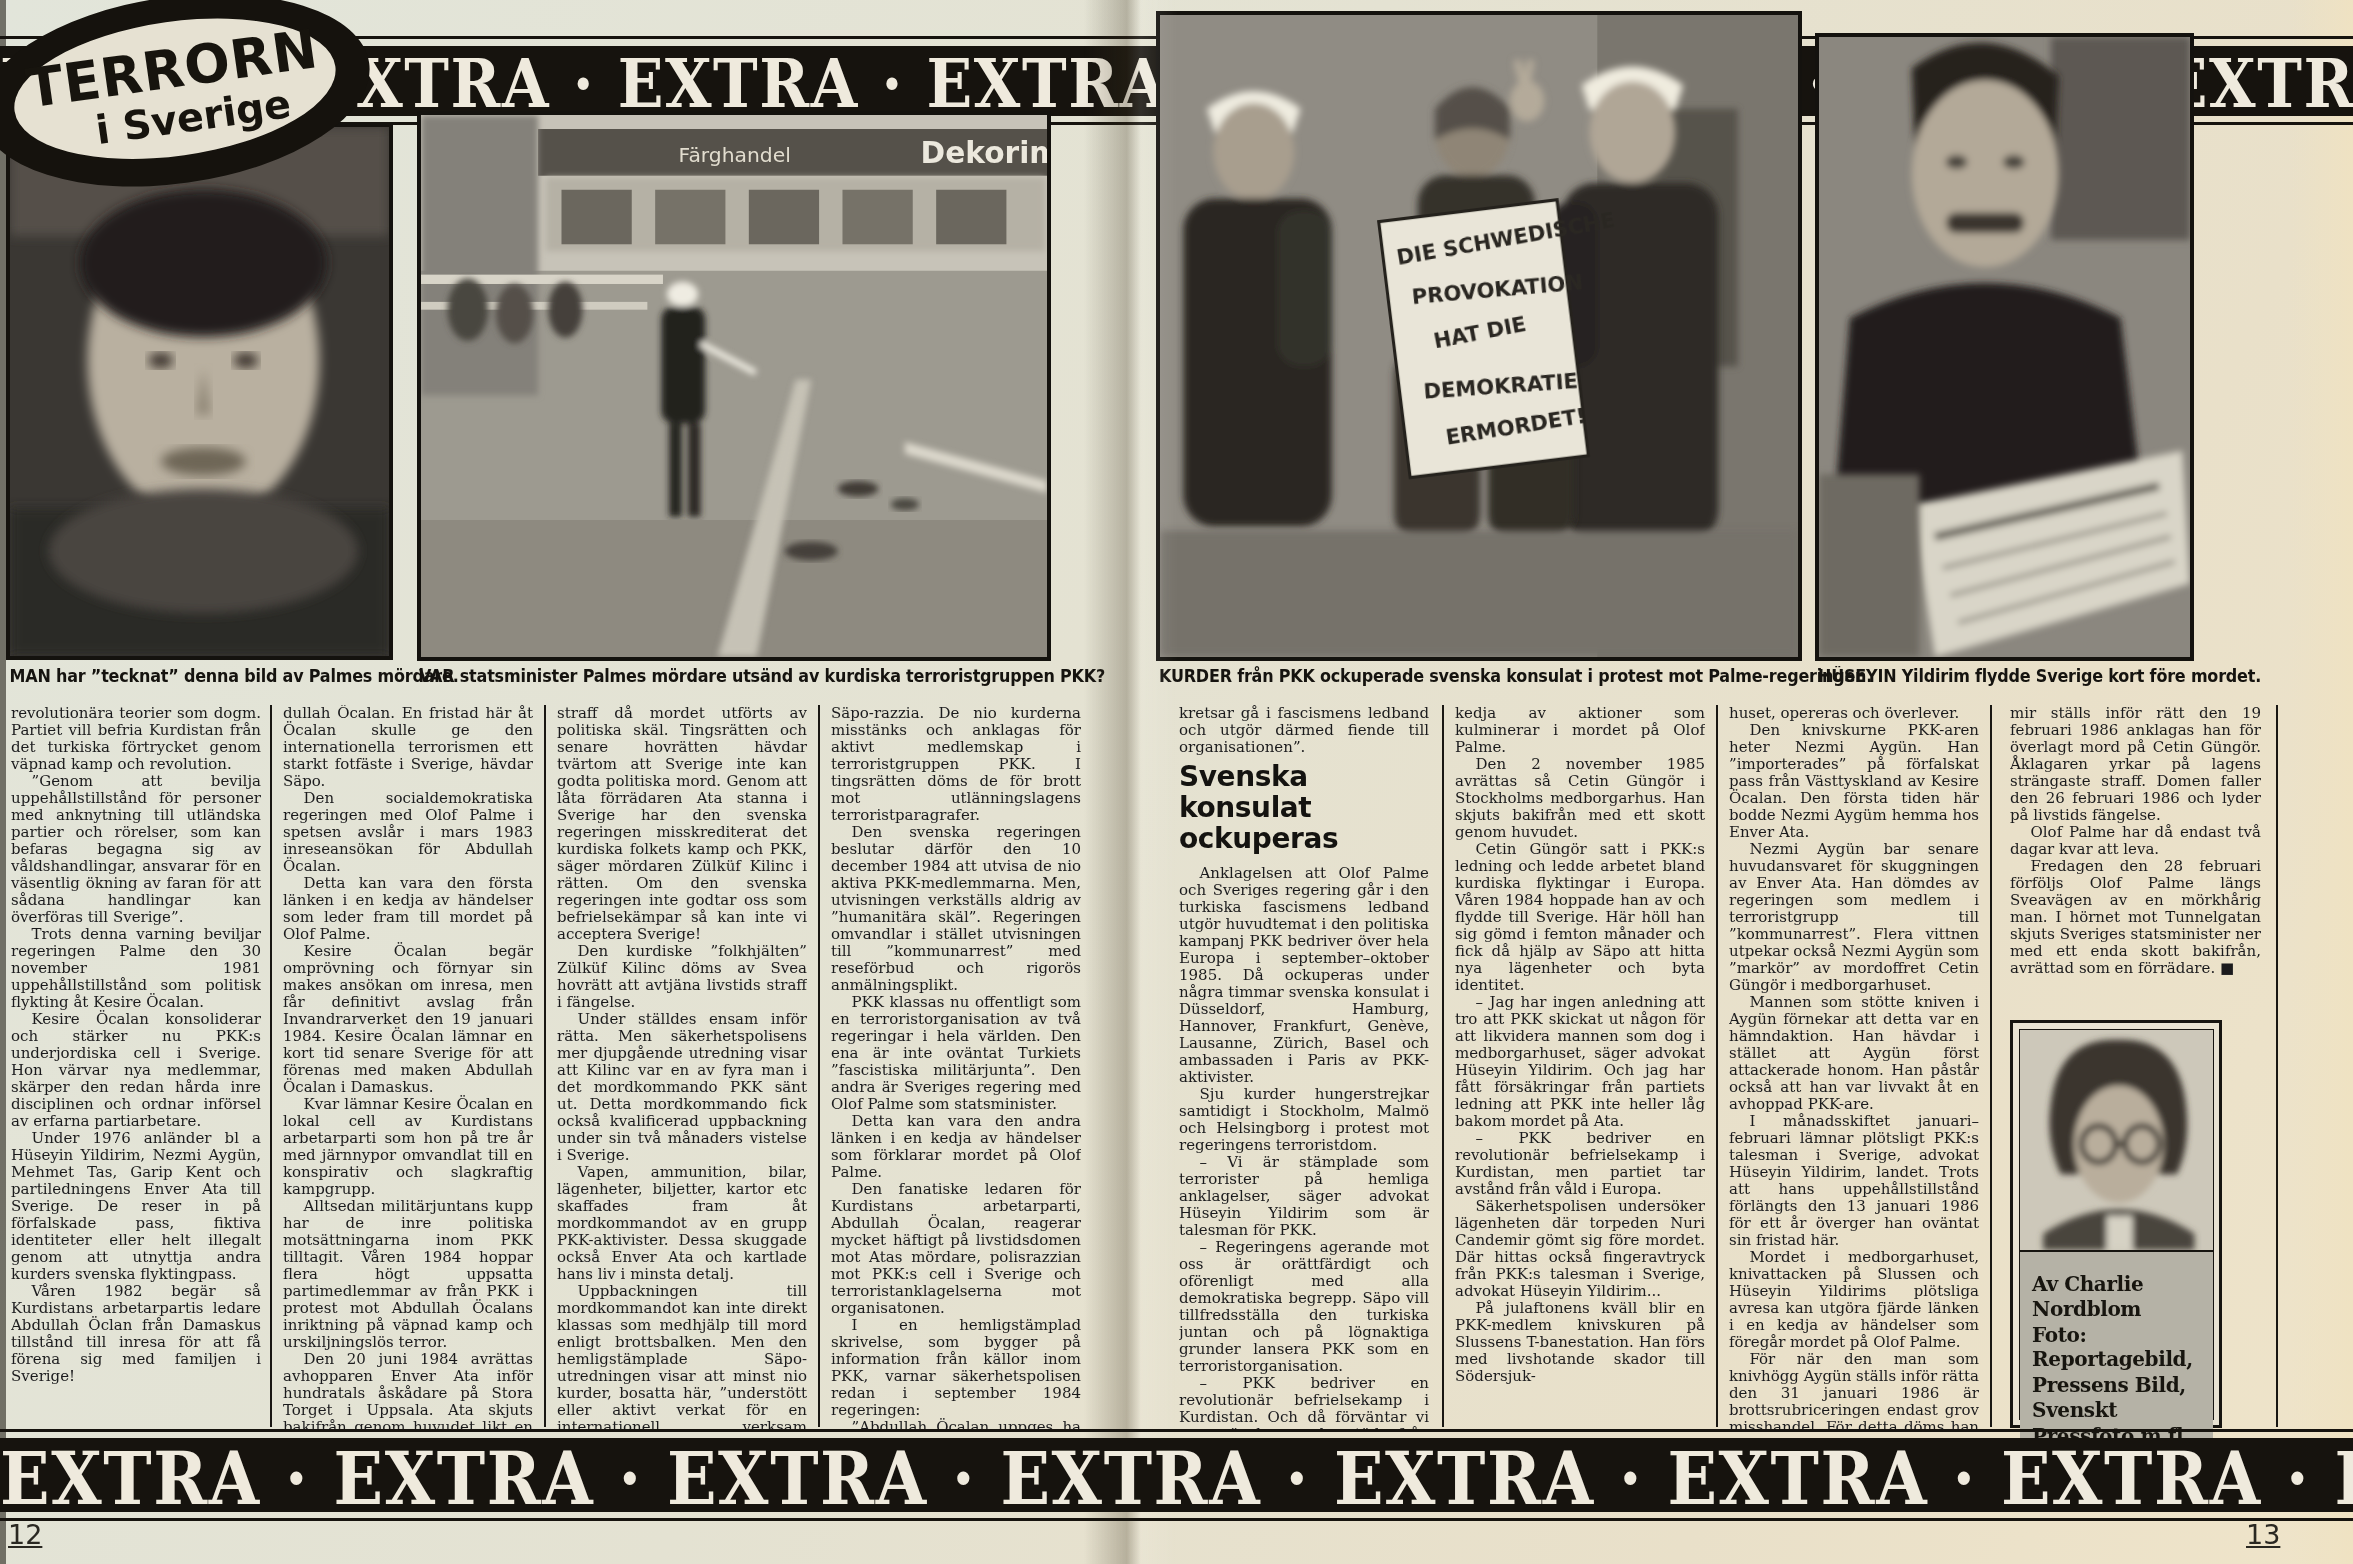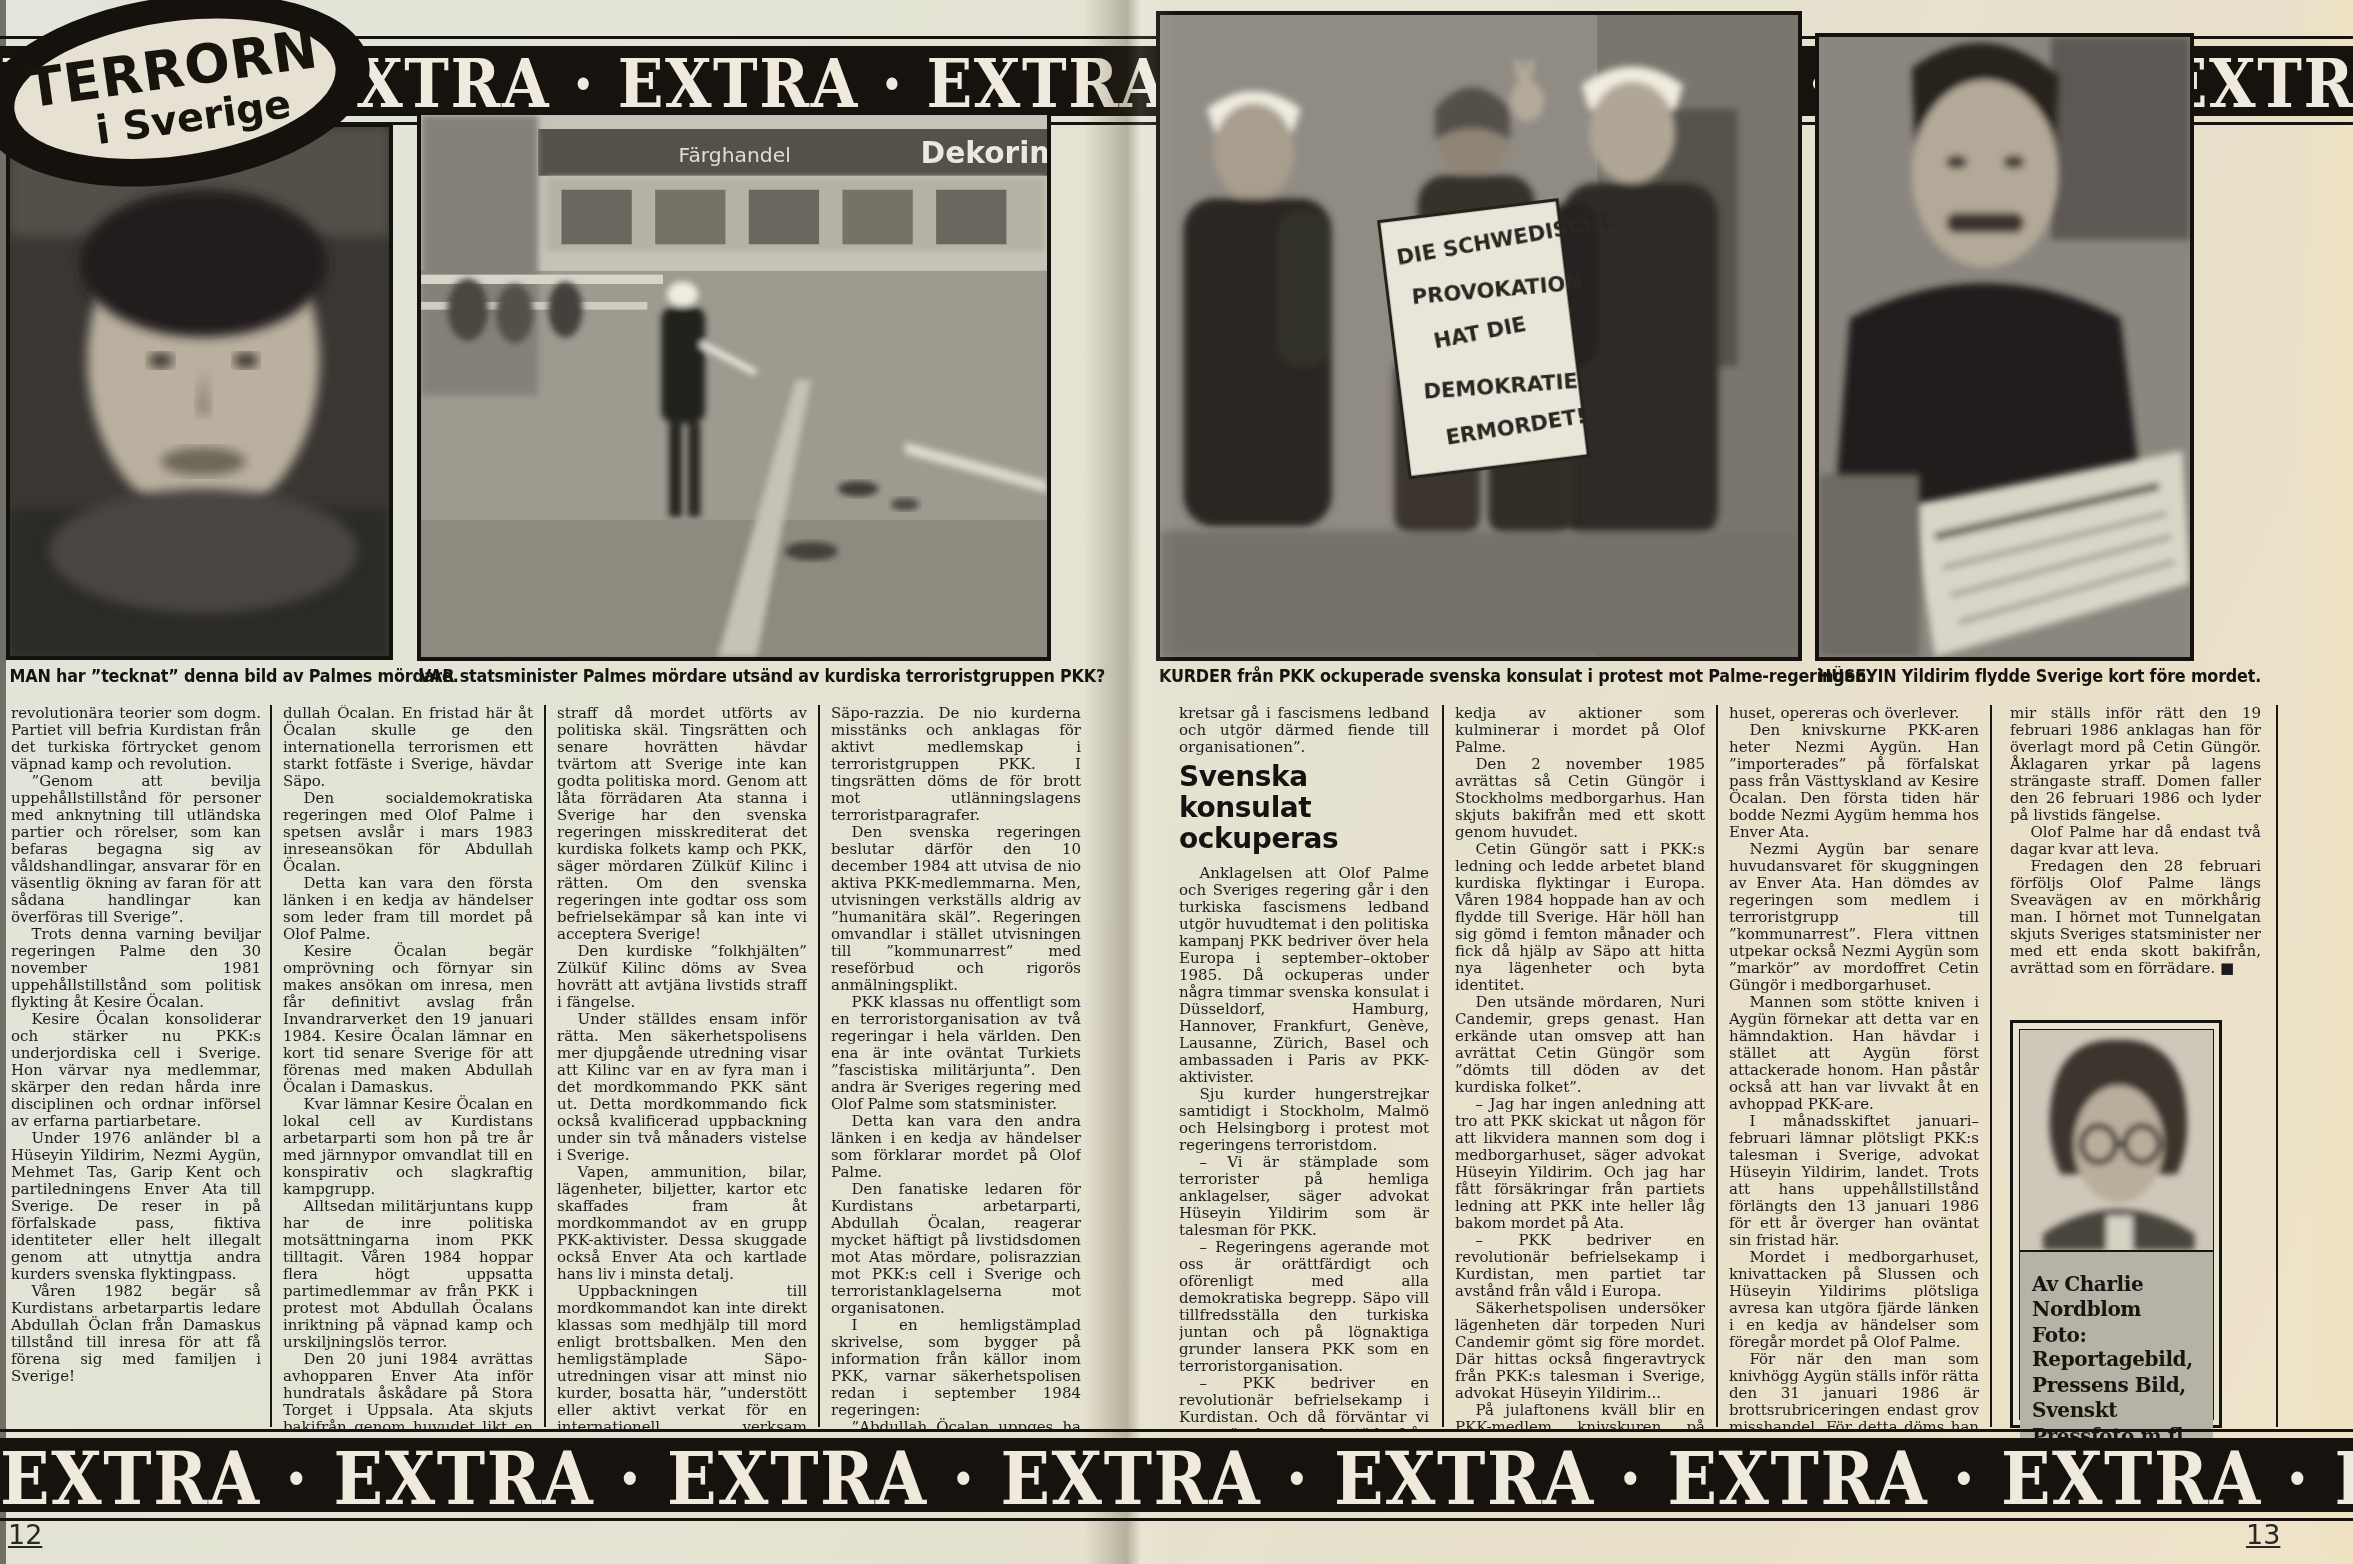--- a/index.html
+++ b/index.html
@@ -263,21 +263,20 @@
       <p>Sju kurder hungerstrejkar samtidigt i Stockholm, Malmö och Helsingborg i protest mot regeringens terroristdom.</p>
       <p>– Vi är stämplade som terrorister på hemliga anklagelser, säger advokat Hüseyin Yildirim som är talesman för PKK.</p>
       <p>– Regeringens agerande mot oss är orättfärdigt och oförenligt med alla demokratiska begrepp. Säpo vill tillfredsställa den turkiska juntan och på lögnaktiga grunder lansera PKK som en terroristorganisation.</p>
       <p>– PKK bedriver en revolutionär befrielsekamp i Kurdistan. Och då förväntar vi oss vänskap och stöd från Sverige, inte förföljelser!</p>
     </div>
   <div class="vrule" style="left:1442px;"></div>
   <div class="col" style="left:1455px;width:250px;">
       <p class="cont">kedja av aktioner som kulminerar i mordet på Olof Palme.</p>
       <p>Den 2 november 1985 avrättas så Cetin Güngör i Stockholms medborgarhus. Han skjuts bakifrån med ett skott genom huvudet.</p>
       <p>Cetin Güngör satt i PKK:s ledning och ledde arbetet bland kurdiska flyktingar i Europa. Våren 1984 hoppade han av och flydde till Sverige. Här höll han sig gömd i femton månader och fick då hjälp av Säpo att hitta nya lägenheter och byta identitet.</p>
-      <p>Den utsände mördaren, Nuri Candemir, greps genast. Han erkände utan omsvep att han avrättat Cetin Güngör som ”dömts till döden av det kurdiska folket”.</p>
       <p>– Jag har ingen anledning att tro att PKK skickat ut någon för att likvidera mannen som dog i medborgarhuset, säger advokat Hüseyin Yildirim. Och jag har fått försäkringar från partiets ledning att PKK inte heller låg bakom mordet på Ata.</p>
       <p>– PKK bedriver en revolutionär befrielsekamp i Kurdistan, men partiet tar avstånd från våld i Europa.</p>
       <p>Säkerhetspolisen undersöker lägenheten där torpeden Nuri Candemir gömt sig före mordet. Där hittas också fingeravtryck från PKK:s talesman i Sverige, advokat Hüseyin Yildirim...</p>
       <p>På julaftonens kväll blir en PKK-medlem knivskuren på Slussens T-banestation. Han förs med livshotande skador till Södersjuk-</p>
     </div>
   <div class="vrule" style="left:1716px;"></div>
   <div class="col" style="left:1729px;width:250px;">
       <p class="cont">huset, opereras och överlever.</p>
       <p>Den knivskurne PKK-aren heter Nezmi Aygün. Han ”importerades” på förfalskat pass från Västtyskland av Kesire Öcalan. Den första tiden här bodde Nezmi Aygüm hemma hos Enver Ata.</p>
       <p>Nezmi Aygün bar senare huvudansvaret för skuggningen av Enver Ata. Han dömdes av regeringen som medlem i terroristgrupp till ”kommunarrest”. Flera vittnen utpekar också Nezmi Aygün som ”markör” av mordoffret Cetin Güngör i medborgarhuset.</p>

